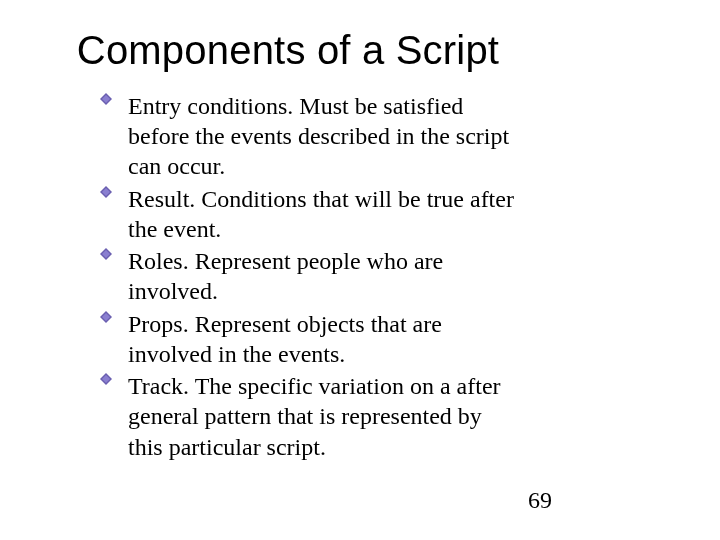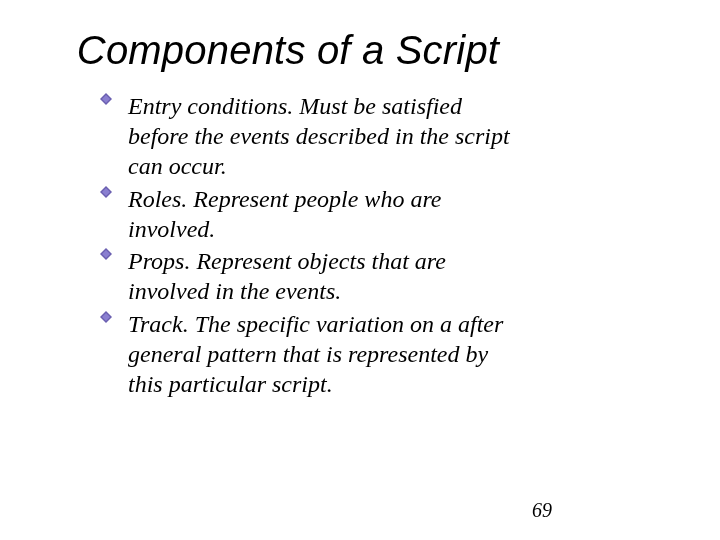--- a/index.html
+++ b/index.html
@@ -11,21 +11,20 @@
     font-family: "Times New Roman", Times, serif;
     color: #000;
     overflow: hidden;
     position: relative;
   }
   .slide {
     width: 576px;
     height: 540px;
     position: relative;
     box-sizing: border-box;
-    font-style: italic;
   }
   .title {
     font-family: Arial, Helvetica, sans-serif;
     font-size: 40px;
     font-weight: 400;
     text-align: center;
     margin: 0;
     padding-top: 28px;
     padding-bottom: 18px;
     letter-spacing: 0.2px;
@@ -53,22 +52,22 @@
   }
   .text {
     flex: 1 1 auto;
     font-size: 24px;
     line-height: 1.26;
     font-family: "Times New Roman", Times, serif;
   }
   .pagenum {
     position: absolute;
     right: 24px;
-    bottom: 18px;
-    font-size: 20px;
+    bottom: 26px;
+    font-size: 24px;
     font-family: "Times New Roman", Times, serif;
   }
 </style>
 </head>
 <body>
 
 <div class="slide">
   <h1 class="title">Components of a Script</h1>
 
   <div class="body">
@@ -78,20 +77,31 @@
         <svg width="12" height="12" viewBox="0 0 12 12">
             <g fill="#6a5fb0">
               <polygon points="6,0 12,6 6,12 0,6"></polygon>
               <polygon points="6,2 10,6 6,10 2,6" fill="#8a7fd0"></polygon>
             </g>
           </svg>
       </span>
       <span class="text">Entry conditions. Must be satisfied before the events described in the script can occur.</span>
     </div>
 
+    <div class="item">
+      <span class="bullet">
+        <svg width="12" height="12" viewBox="0 0 12 12">
+            <g fill="#6a5fb0">
+              <polygon points="6,0 12,6 6,12 0,6"></polygon>
+              <polygon points="6,2 10,6 6,10 2,6" fill="#8a7fd0"></polygon>
+            </g>
+          </svg>
+      </span>
+      <span class="text">Result. Conditions that will be true after the event.</span>
+    </div>
 
     <div class="item">
       <span class="bullet">
         <svg width="12" height="12" viewBox="0 0 12 12">
             <g fill="#6a5fb0">
               <polygon points="6,0 12,6 6,12 0,6"></polygon>
               <polygon points="6,2 10,6 6,10 2,6" fill="#8a7fd0"></polygon>
             </g>
           </svg>
       </span>

